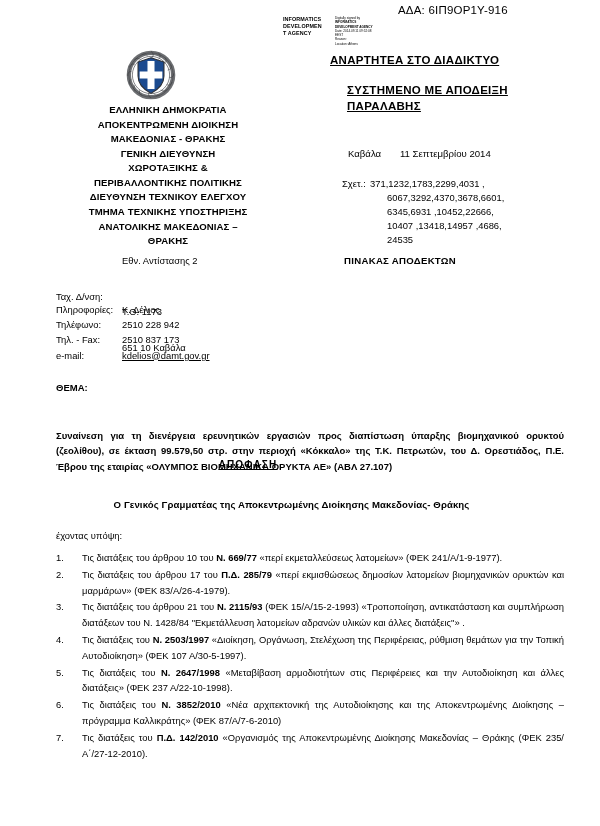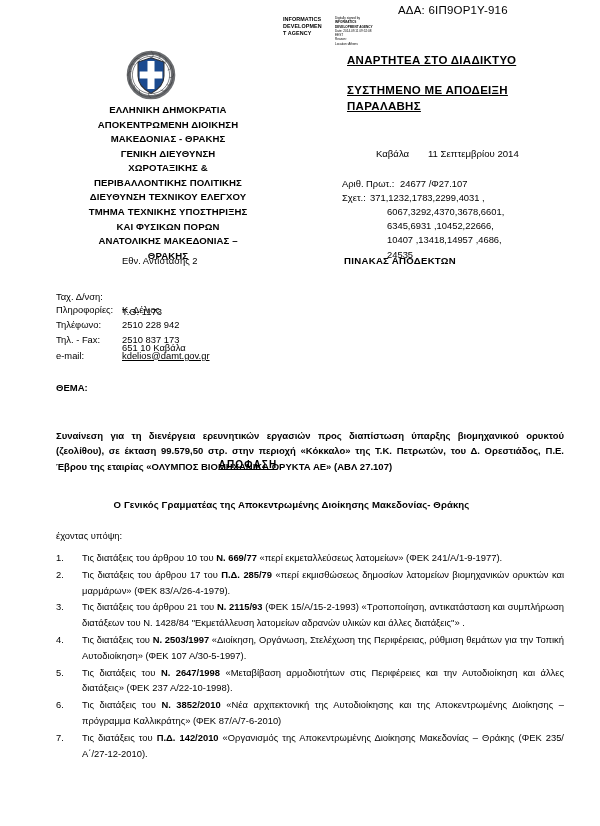--- a/index.html
+++ b/index.html
@@ -60,21 +60,21 @@
 
   
   .notice {
     position: absolute;
     font-size: 11.5px;
     font-weight: bold;
     text-decoration: underline;
     letter-spacing: 0.3px;
     white-space: nowrap;
   }
-  .notice-1 { top: 54px; left: 347px; }
+  .notice-1 { top: 54px; left: 330px; }
   .notice-2 { top: 82px; left: 347px; line-height: 1.42; white-space: normal; width: 180px; }
 
   
   .emblem {
     position: absolute;
     top: 48px;
     left: 124px;
     width: 54px;
     height: 54px;
   }
@@ -120,21 +120,20 @@
     color: #000;
   }
 
   
   .place-date {
     position: absolute;
     top: 148px;
     left: 348px;
     font-size: 9.6px;
     white-space: nowrap;
-    margin-left: 28px;
   }
   .place-date .pd-place { display: inline-block; width: 52px; }
 
   .proto-block {
     position: absolute;
     top: 177px;
     left: 342px;
     font-size: 9.4px;
     line-height: 1.5;
     width: 250px;
@@ -294,21 +293,20 @@
 
   <div class="org-block">
       <div>ΕΛΛΗΝΙΚΗ ΔΗΜΟΚΡΑΤΙΑ</div>
       <div>ΑΠΟΚΕΝΤΡΩΜΕΝΗ ΔΙΟΙΚΗΣΗ</div>
       <div>ΜΑΚΕΔΟΝΙΑΣ - ΘΡΑΚΗΣ</div>
       <div>ΓΕΝΙΚΗ ΔΙΕΥΘΥΝΣΗ</div>
       <div>ΧΩΡΟΤΑΞΙΚΗΣ &amp;</div>
       <div>ΠΕΡΙΒΑΛΛΟΝΤΙΚΗΣ    ΠΟΛΙΤΙΚΗΣ</div>
       <div>ΔΙΕΥΘΥΝΣΗ ΤΕΧΝΙΚΟΥ ΕΛΕΓΧΟΥ</div>
       <div>ΤΜΗΜΑ ΤΕΧΝΙΚΗΣ ΥΠΟΣΤΗΡΙΞΗΣ</div>
-      <div>ΚΑΙ ΦΥΣΙΚΩΝ ΠΟΡΩΝ</div>
       <div>ΑΝΑΤΟΛΙΚΗΣ ΜΑΚΕΔΟΝΙΑΣ –</div>
       <div>ΘΡΑΚΗΣ</div>
     </div>
 
   <div class="addr-block">
       <div class="addr-row">
         <span class="addr-label">Ταχ. Δ/νση:</span>
         <span class="addr-val">Εθν. Αντίστασης  2</span>
       </div>
       <div class="addr-row">
@@ -338,23 +336,20 @@
         <span class="contact-label">e-mail:</span>
         <span class="contact-val mail-link">kdelios@damt.gov.gr</span>
       </div>
     </div>
 
   <div class="place-date">
     <span class="pd-place">Καβάλα</span><span>11  Σεπτεμβρίου  2014</span>
   </div>
 
   <div class="proto-block">
-    <div class="proto-row1">
-      <span class="p-lab">Αριθ. Πρωτ.:</span><span>24677 /Φ27.107</span>
-    </div>
     <div class="rel-wrap">
       <span class="rel-lab">Σχετ.:</span>
       <span class="rel-lines">
           <div>371,1232,1783,2299,4031 ,</div>
           <div>6067,3292,4370,3678,6601,</div>
           <div>6345,6931 ,10452,22666,</div>
           <div>10407 ,13418,14957 ,4686,</div>
           <div>24535</div>
         </span>
     </div>

